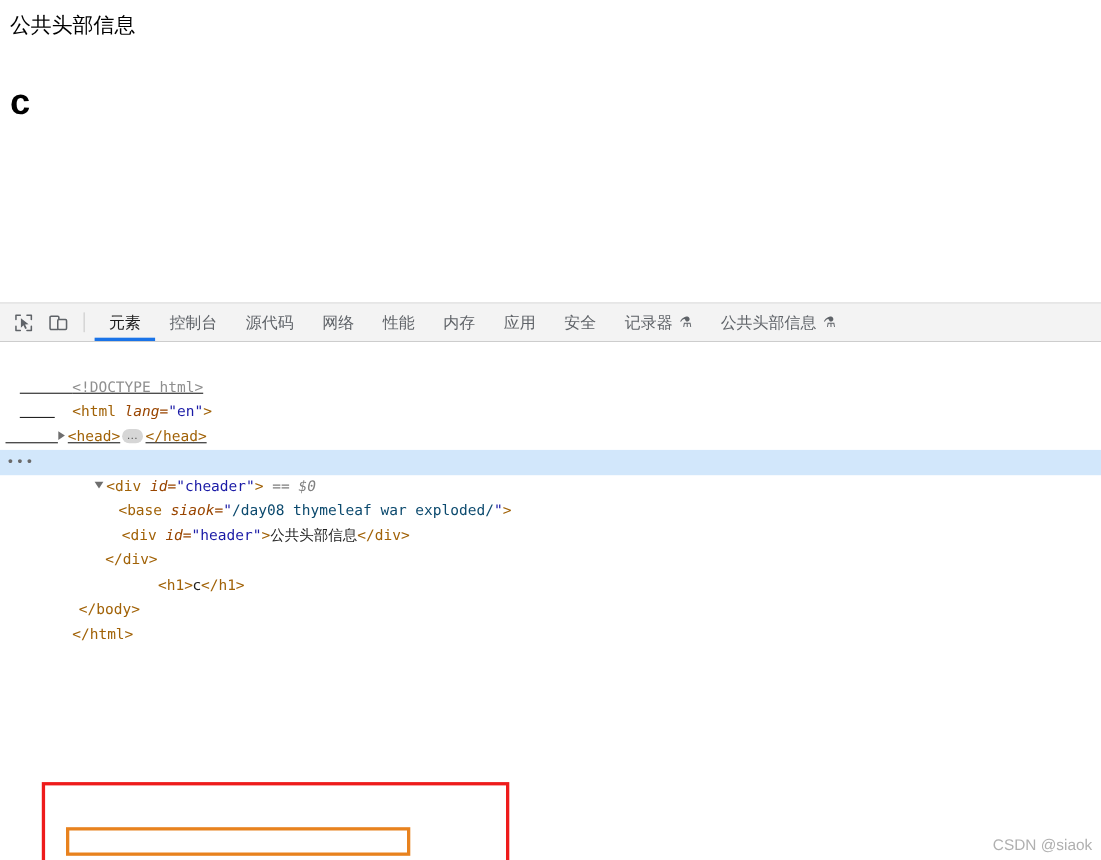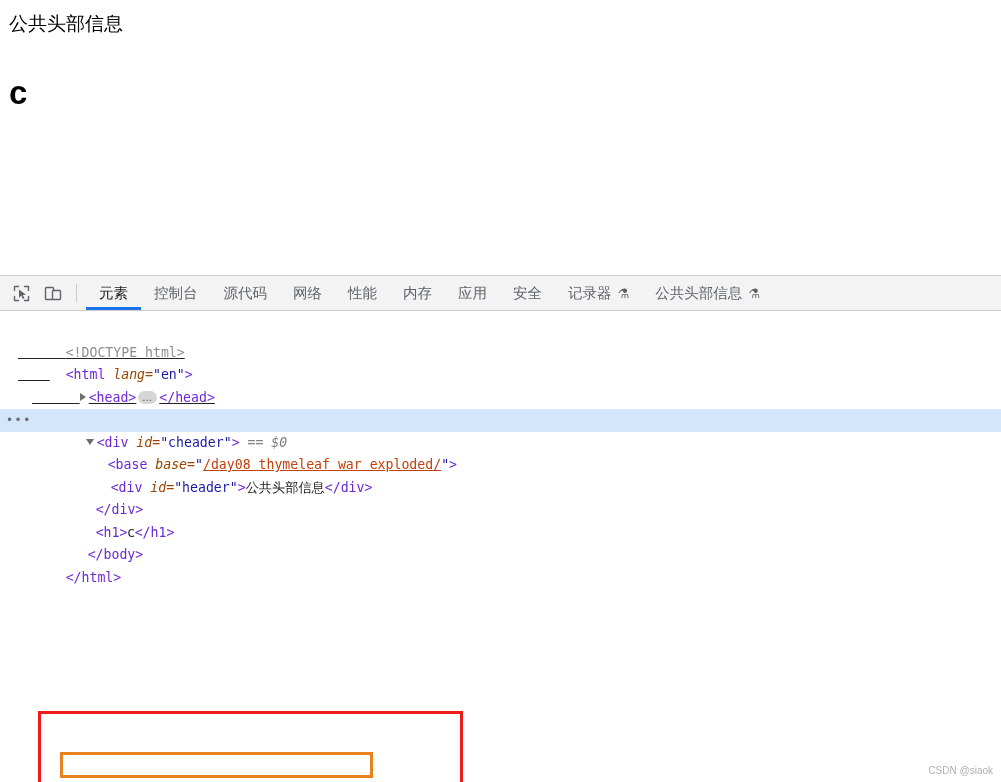--- a/index.html
+++ b/index.html
@@ -140,26 +140,26 @@
   .tw.closed {
     border-left: 6px solid #6e6e6e;
     border-top: 4.5px solid transparent;
     border-bottom: 4.5px solid transparent;
   }
   .tw.open {
     border-top: 6px solid #6e6e6e;
     border-left: 4.5px solid transparent;
     border-right: 4.5px solid transparent;
   }
-  .tag     { color: #6d28d9; }
+  .tag     { color: #a16207; }
   .attr    { color: #994500; font-style: italic; }
   .val     { color: #1a1aa6; }
   .doctype { color: #8f8f8f; }
   .txt     { color: #222222; font-family: "DejaVu Sans", sans-serif; }
-  .link    { color: #c2410c; text-decoration: underline; }
+  .link    { color: #0c4a6e; }
   .sel-ref { color: #808080; font-style: italic; }
   .ellipsis-pill {
     display: inline-block;
     background: #d6d6d6;
     color: #5a5a5a;
     border-radius: 8px;
     padding: 0 4px;
     font-size: 10px;
     line-height: 13px;
     vertical-align: middle;
@@ -198,21 +198,21 @@
     border: 3px solid #e8821e;
     box-sizing: border-box;
     pointer-events: none;
   }
 
   
   #watermark {
     position: absolute;
     right: 8px;
     bottom: 6px;
-    font-size: 10px;
+    font-size: 14px;
     color: #b0b0b0;
     font-family: "Liberation Sans", sans-serif;
     white-space: nowrap;
   }
 </style>
 </head>
 <body>
 
 <div id="page-viewport">
   <div id="page-header-text">公共头部信息</div>
@@ -276,49 +276,49 @@
   <div id="dom-tree">
 
     <div class="dom-row" style="padding-left:18px;text-decoration:underline;">
       <span class="doctype">&lt;!DOCTYPE html&gt;</span>
     </div>
 
     <div class="dom-row" style="padding-left:18px;">
       <span class="tag">&lt;html</span><span class="attr"> lang=</span><span class="val">"en"</span><span class="tag">&gt;</span>
     </div>
 
-    <div class="dom-row" style="padding-left:32px;text-decoration:underline;">
+    <div class="dom-row" style="padding-left:5px;text-decoration:underline;">
       <span class="tw closed"></span><span class="tag">&lt;head&gt;</span><span class="ellipsis-pill">…</span><span class="tag">&lt;/head&gt;</span>
     </div>
 
     <div class="dom-row" style="padding-left:20px;">
       <span class="tw open"></span><span class="tag">&lt;body&gt;</span>
     </div>
 
     <div class="dom-row selected" style="padding-left:38px;">
       <span id="row-dots">•••</span><span class="tw open"></span><span class="tag">&lt;div </span><span class="attr">id=</span><span class="val">"cheader"</span><span class="tag">&gt;</span><span class="sel-ref"> == $0</span>
     </div>
 
     <div class="dom-row" style="padding-left:60px;">
-      <span class="tag">&lt;base </span><span class="attr">base=</span><span class="val">"</span><span class="link">/day08 thymeleaf war exploded/</span><span class="val">"</span><span class="tag">&gt;</span>
+      <span class="tag">&lt;base </span><span class="attr">siaok=</span><span class="val">"</span><span class="link">/day08 thymeleaf war exploded/</span><span class="val">"</span><span class="tag">&gt;</span>
     </div>
 
     <div class="dom-row" style="padding-left:63px;">
       <span class="tag">&lt;div </span><span class="attr">id=</span><span class="val">"header"</span><span class="tag">&gt;</span><span class="txt">公共头部信息</span><span class="tag">&lt;/div&gt;</span>
     </div>
 
     <div class="dom-row" style="padding-left:48px;">
       <span class="tag">&lt;/div&gt;</span>
     </div>
 
-    <div class="dom-row" style="padding-left:48px;">
+    <div class="dom-row" style="padding-left:48px;margin-left:48px;">
       <span class="tag">&lt;h1&gt;</span><span class="txt">c</span><span class="tag">&lt;/h1&gt;</span>
     </div>
 
-    <div class="dom-row" style="padding-left:40px;">
+    <div class="dom-row" style="padding-left:24px;">
       <span class="tag">&lt;/body&gt;</span>
     </div>
 
     <div class="dom-row" style="">
       <span class="tag">&lt;/html&gt;</span>
     </div>
 
     <div id="anno-red"></div>
     <div id="anno-orange"></div>
   </div>

